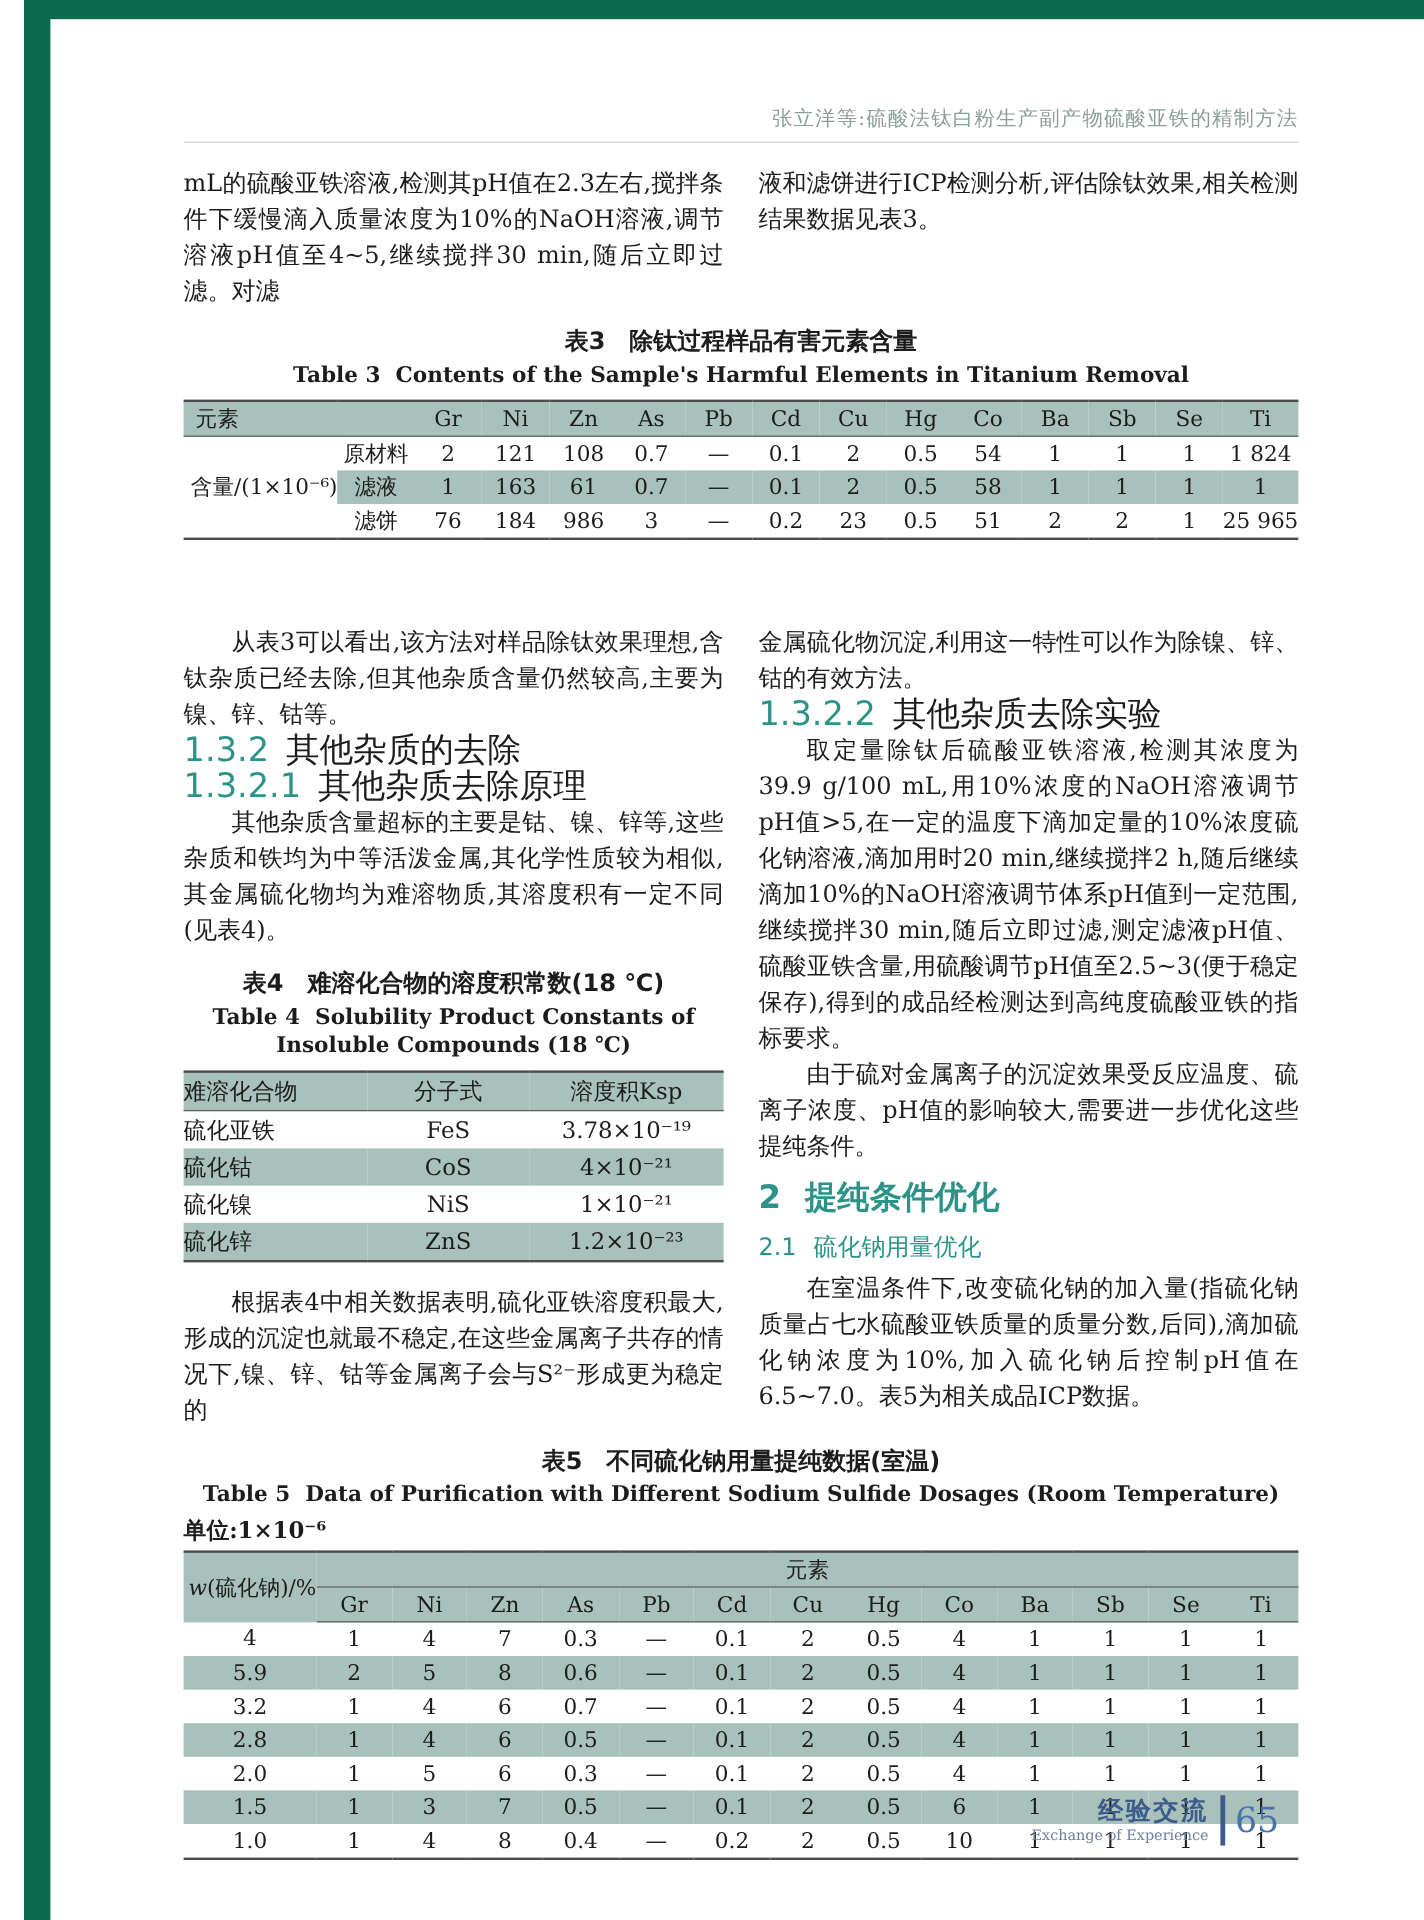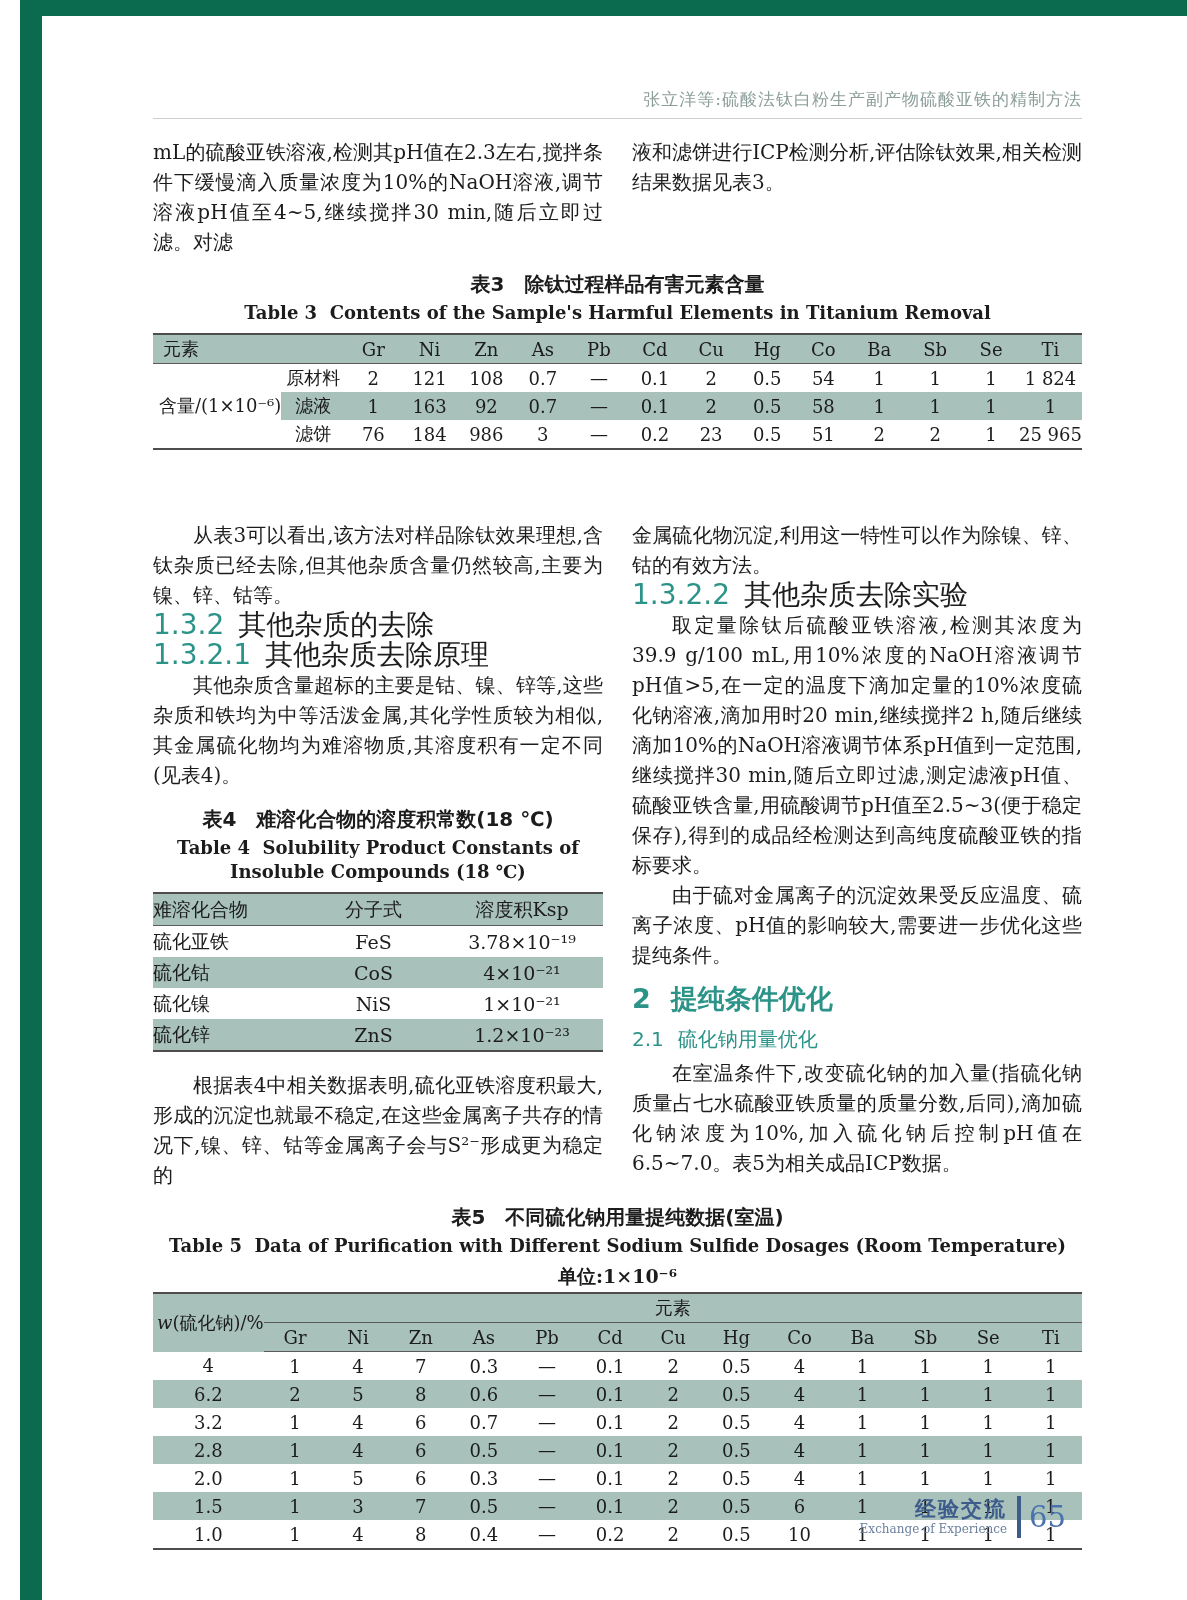--- a/index.html
+++ b/index.html
@@ -51,21 +51,21 @@
   .h21{font-family:"DejaVu Sans","Liberation Sans",sans-serif;font-weight:normal;font-size:20px;line-height:30px;color:var(--teal);margin:0 0 4px 0;}
   .h21 .num{margin-right:14px;}
   .cap4-en{width:446px;margin-left:auto;margin-right:auto;}
   
   #table4{margin-top:8px;font-size:19px;}
   #table4 thead th{height:31px;border-bottom:1px solid #5a5a5a;}
   #table4 td{height:31px;}
   #table4 .c1{text-align:left;}
   
   .t5-block{margin-top:14px;}
-  .unit-line{margin-top:6px;text-align:center;font-weight:bold;font-size:19px;line-height:24px;}
+  .unit-line{margin-top:6px;text-align:left;font-weight:bold;font-size:19px;line-height:24px;}
   #table5{margin-top:4px;}
   #table5 thead th{height:28px;}
   #table5 thead tr:last-child th{border-bottom:1px solid #5a5a5a;}
   #table5 .spanner{border-bottom:1px solid #5a5a5a;}
   #table5 .dosage-head{text-align:left;padding-left:4px;}
   #table5 td{height:28px;}
   
   .footer{position:absolute;right:125px;top:1496px;display:flex;align-items:center;}
   .footer-labels{text-align:right;margin-right:10px;}
   .footer-cn{font-family:"DejaVu Sans","Liberation Sans",sans-serif;font-weight:bold;font-size:21px;line-height:24px;color:var(--footer_blue);letter-spacing:2px;}
@@ -144,21 +144,21 @@
             <td>54</td>
             <td>1</td>
             <td>1</td>
             <td>1</td>
             <td>1 824</td>
           </tr>
           <tr class="shaded">
             <td>滤液</td>
             <td>1</td>
             <td>163</td>
-            <td>92</td>
+            <td>61</td>
             <td>0.7</td>
             <td>—</td>
             <td>0.1</td>
             <td>2</td>
             <td>0.5</td>
             <td>58</td>
             <td>1</td>
             <td>1</td>
             <td>1</td>
             <td>1</td>
@@ -309,21 +309,21 @@
               <td>0.1</td>
               <td>2</td>
               <td>0.5</td>
               <td>4</td>
               <td>1</td>
               <td>1</td>
               <td>1</td>
               <td>1</td>
             </tr>
             <tr class="shaded">
-              <td>6.2</td>
+              <td>5.9</td>
               <td>2</td>
               <td>5</td>
               <td>8</td>
               <td>0.6</td>
               <td>—</td>
               <td>0.1</td>
               <td>2</td>
               <td>0.5</td>
               <td>4</td>
               <td>1</td>

